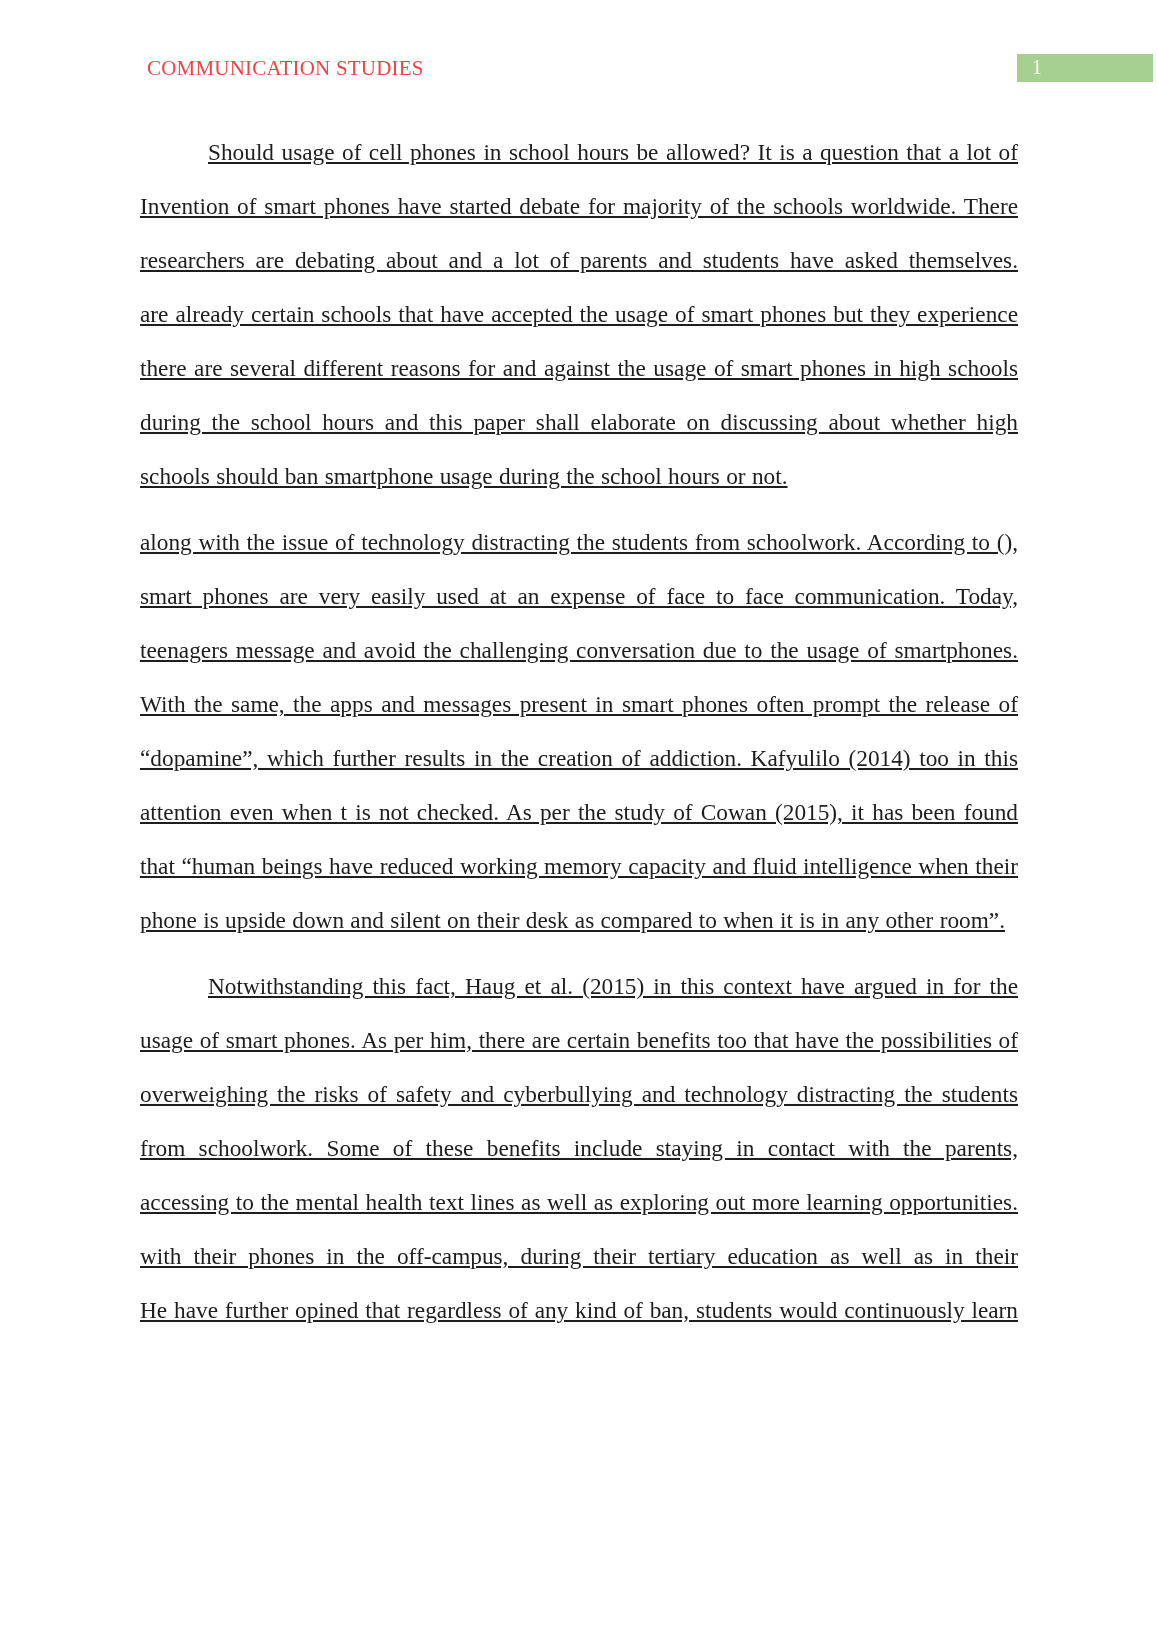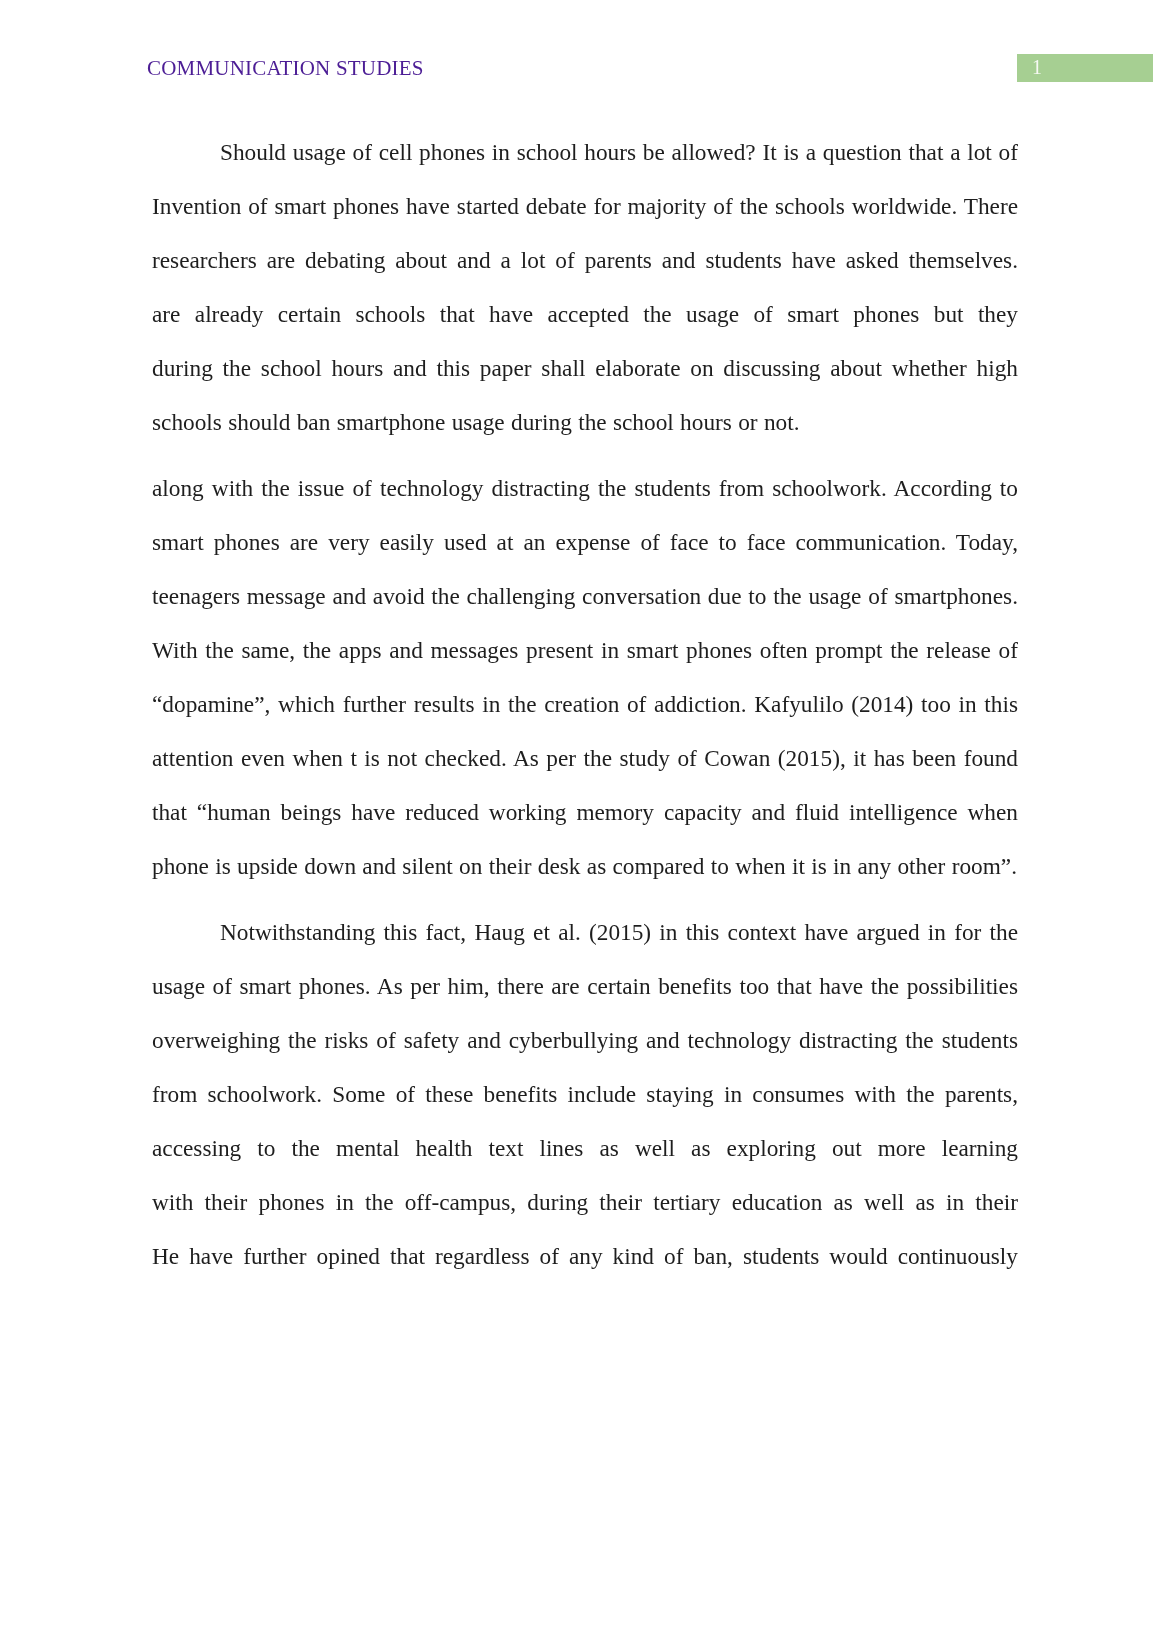--- a/index.html
+++ b/index.html
@@ -16,21 +16,21 @@
     color: #1e1e1e;
     overflow: hidden;
   }
   
   .running-head {
     position: absolute;
     top: 56px;
     left: 147px;
     font-size: 21px;
     letter-spacing: 0.2px;
-    color: #4c1d95;
+    color: #ef4444;
     white-space: nowrap;
   }
   .page-num-box {
     position: absolute;
     top: 54px;
     right: 5px;
     width: 136px;
     height: 28px;
     background: #a6cf92;
     box-sizing: border-box;
@@ -43,21 +43,22 @@
     line-height: 27px;
   }
   
   .content {
     position: absolute;
     top: 125px;
     left: 140px;
     width: 878px;
   }
   .paragraph {
-    margin: 0 0 12px 12px;
+    margin: 0 0 12px 0;
+    text-decoration: underline;
   }
   .line {
     font-size: 23.3px;
     height: 54px;
     line-height: 54px;
     text-align: justify;
     text-align-last: justify;
     overflow: hidden;
     word-spacing: 0.5px;
   }
@@ -78,37 +79,38 @@
   <div class="page-num-box">
     <span>1</span>
   </div>
 
   <div class="content">
       <div class="paragraph">
         <div class="line indent">Should usage of cell phones in school hours be allowed? It is a question that a lot of</div>
         <div class="line">Invention of smart phones have started debate for majority of the schools worldwide. There</div>
         <div class="line">researchers are debating about and a lot of parents and students have asked themselves.</div>
         <div class="line">are already certain schools that have accepted the usage of smart phones but they experience</div>
+        <div class="line">there are several different reasons for and against the usage of smart phones in high schools</div>
         <div class="line">during the school hours and this paper shall elaborate on discussing about whether high</div>
         <div class="line endline">schools should ban smartphone usage during the school hours or not.</div>
       </div>
       <div class="paragraph">
         <div class="line">along with the issue of technology distracting the students from schoolwork. According to (),</div>
         <div class="line">smart phones are very easily used at an expense of face to face communication. Today,</div>
         <div class="line">teenagers message and avoid the challenging conversation due to the usage of smartphones.</div>
         <div class="line">With the same, the apps and messages present in smart phones often prompt the release of</div>
         <div class="line">“dopamine”, which further results in the creation of addiction. Kafyulilo (2014) too in this</div>
         <div class="line">attention even when t is not checked. As per the study of Cowan (2015), it has been found</div>
         <div class="line">that “human beings have reduced working memory capacity and fluid intelligence when their</div>
         <div class="line endline">phone is upside down and silent on their desk as compared to when it is in any other room”.</div>
       </div>
       <div class="paragraph">
         <div class="line indent">Notwithstanding this fact, Haug et al. (2015) in this context have argued in for the</div>
         <div class="line">usage of smart phones. As per him, there are certain benefits too that have the possibilities of</div>
         <div class="line">overweighing the risks of safety and cyberbullying and technology distracting the students</div>
-        <div class="line">from schoolwork. Some of these benefits include staying in consumes with the parents,</div>
+        <div class="line">from schoolwork. Some of these benefits include staying in contact with the parents,</div>
         <div class="line">accessing to the mental health text lines as well as exploring out more learning opportunities.</div>
         <div class="line">with their phones in the off-campus, during their tertiary education as well as in their</div>
         <div class="line">He have further opined that regardless of any kind of ban, students would continuously learn</div>
       </div>
     </div>
 
 </div>
 
 </body></html>

